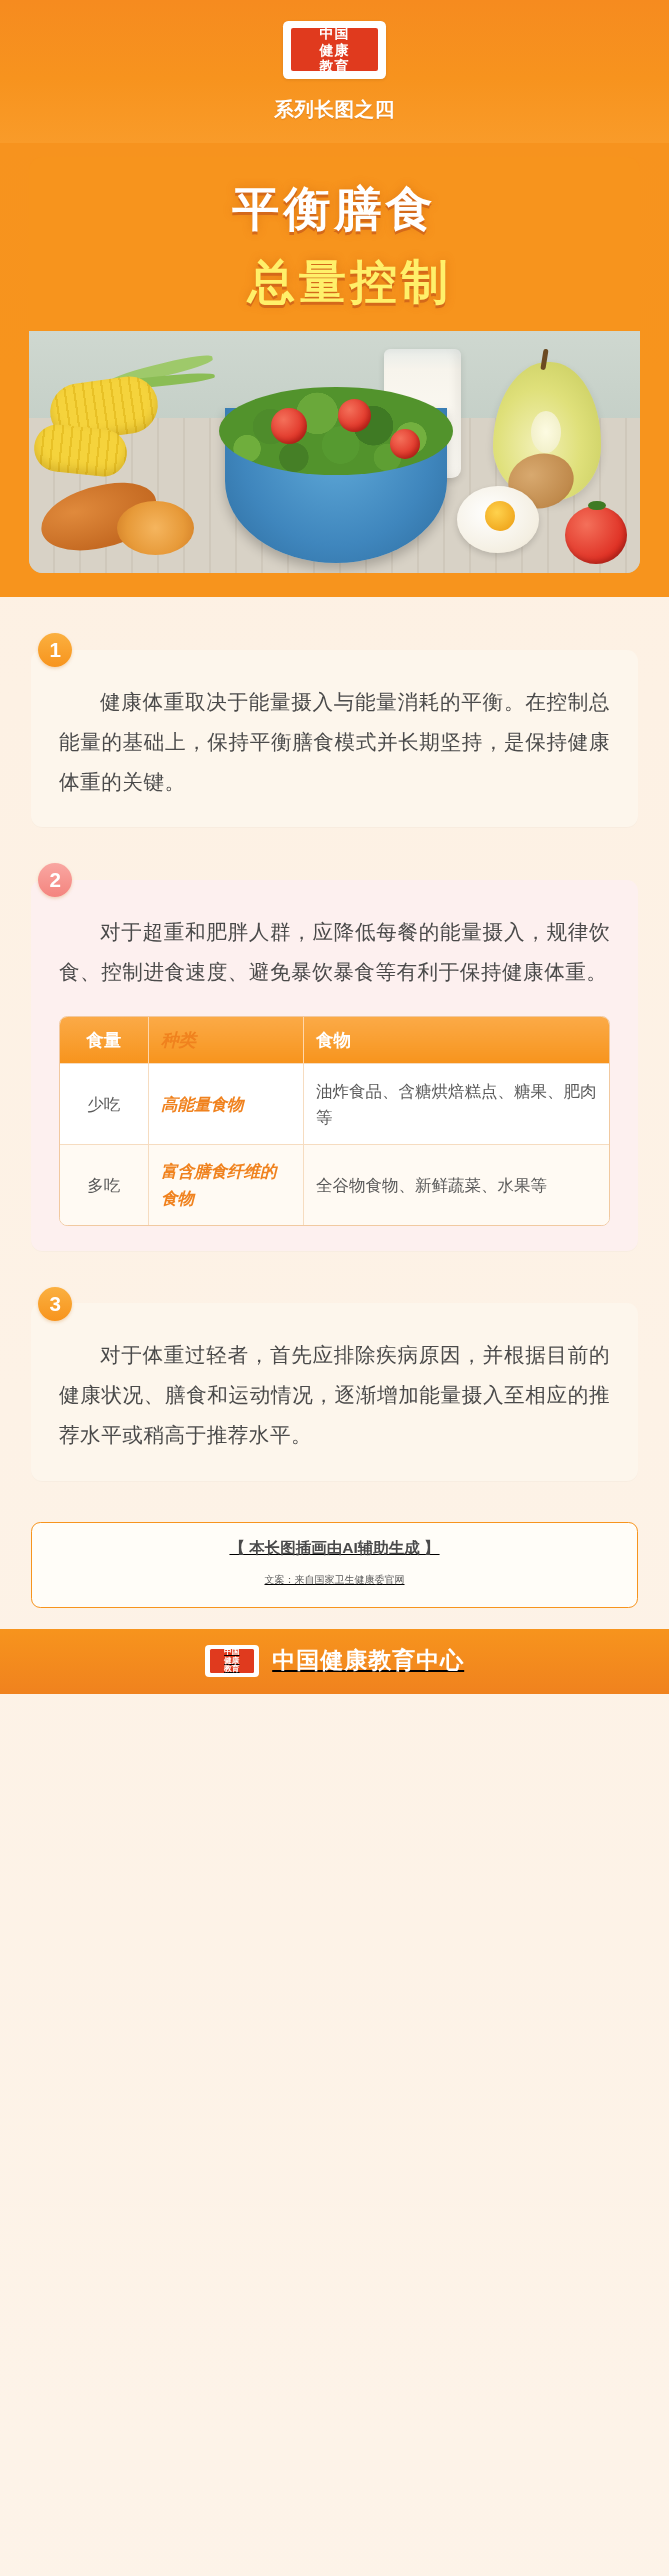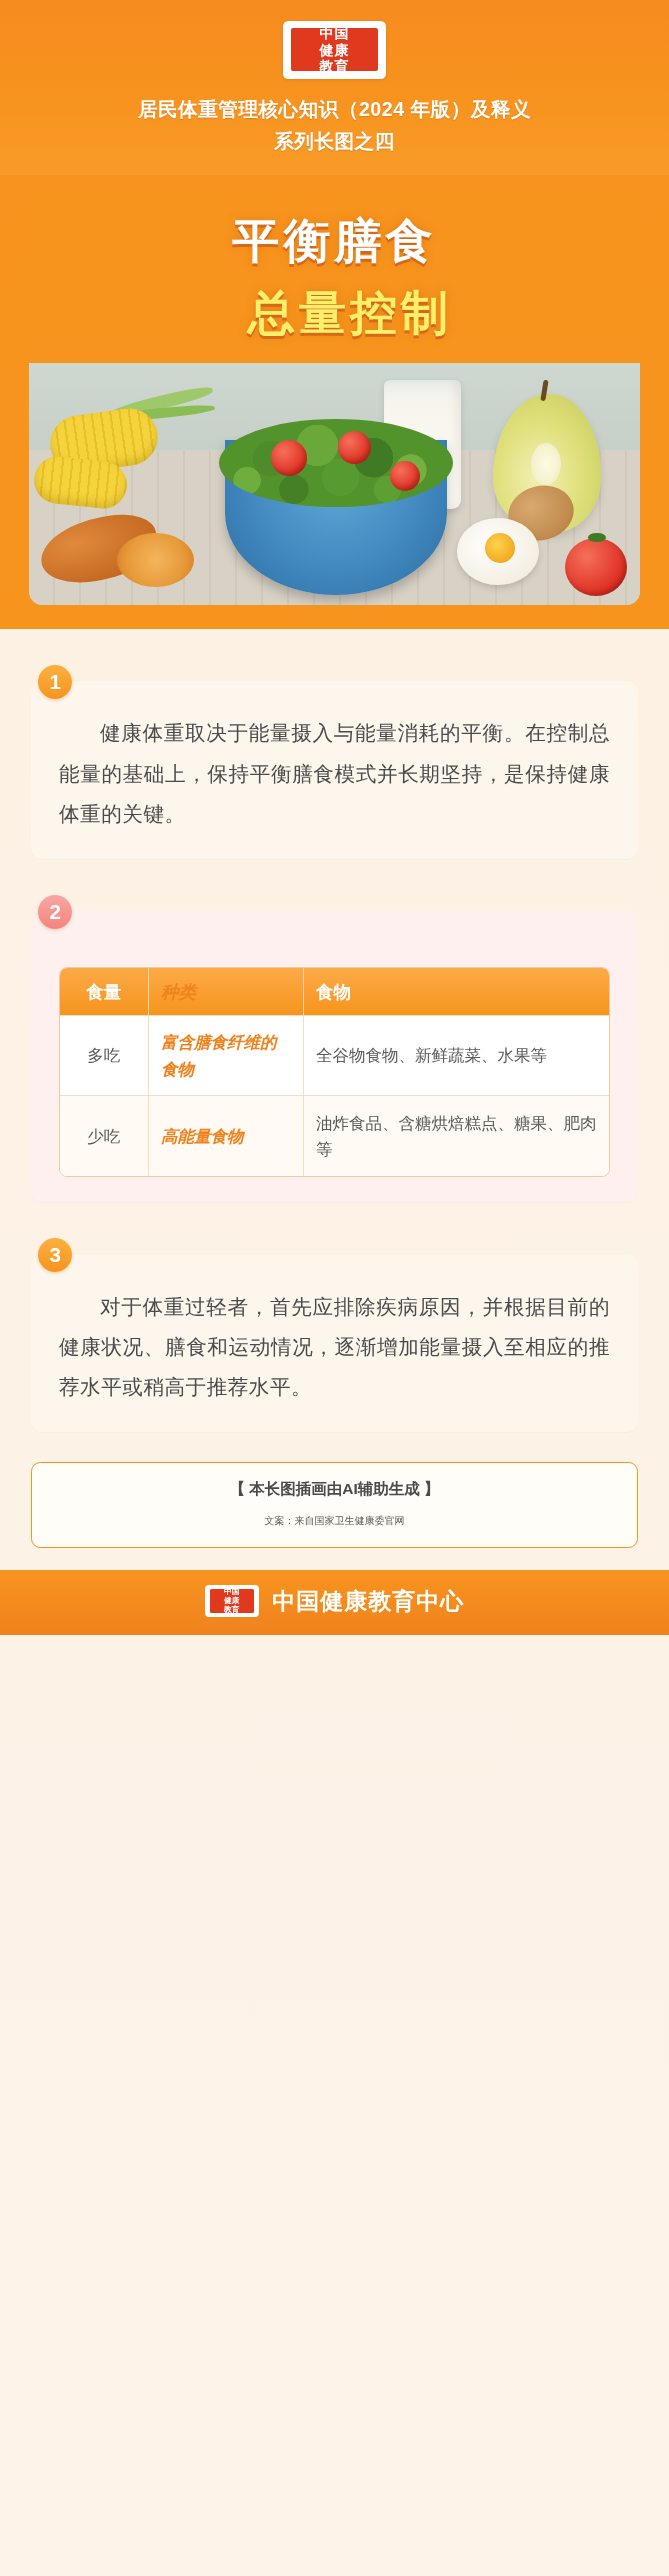--- a/index.html
+++ b/index.html
@@ -281,23 +281,24 @@
     line-height: 1.6;
   }
   tbody td:last-child { border-right: none; }
   tbody tr:nth-child(odd) td { background: #ffffff; }
   tbody tr:nth-child(even) td { background: #fffaf3; }
   .col-amount { width: 88px; text-align: center; }
   .col-kind { width: 155px; color: #f0821e; font-weight: bold; font-style: italic; }
 
   
   .footer {
-    margin-top: 30px;
+    margin-top: 41px;
     padding: 0 0 0 0;
     background: transparent;
+    text-decoration: underline;
   }
   .footer-box {
     margin: 0 31px;
     border: 1.5px solid #f7941d;
     border-radius: 9.3px;
     background: #fffdf8;
     padding: 15.5px 10.3px 17.5px 10.3px;
     text-align: center;
   }
   .footer-note {
@@ -332,21 +333,20 @@
 
   <div class="header">
     <div class="logo-box">
       <div class="logo-inner">
         <div class="logo-l1">中国</div>
         <div class="logo-l2">健康</div>
         <div class="logo-l3">教育</div>
       </div>
     </div>
     <div class="header-title">
-      <div>居民体重管理核心知识（2024 年版）及释义</div>
       <div>系列长图之四</div>
     </div>
   </div>
 
   <div class="hero">
     <div class="hero-inner">
       <div class="hero-title-wrap">
         <div class="hero-line1">平衡膳食</div>
         <div class="hero-line2">总量控制</div>
       </div>
@@ -381,40 +381,41 @@
     <div class="section">
       <div class="num-badge">1</div>
       <div class="card">
         <p class="para">健康体重取决于能量摄入与能量消耗的平衡。在控制总能量的基础上，保持平衡膳食模式并长期坚持，是保持健康体重的关键。</p>
       </div>
     </div>
 
     <div class="section">
       <div class="num-badge pink">2</div>
       <div class="card pink">
+        <p class="para">对于超重和肥胖人群，应降低每餐的能量摄入，规律饮食、控制进食速度、避免暴饮暴食等有利于保持健康体重。</p>
 
         <div class="table-wrap">
           <table>
             <thead>
               <tr>
                 <th class="col-amount">食量</th>
                 <th class="col-kind">种类</th>
                 <th>食物</th>
               </tr>
             </thead>
             <tbody>
               <tr>
+                <td class="col-amount">少吃</td>
+                <td class="col-kind">高能量食物</td>
+                <td>油炸食品、含糖烘焙糕点、糖果、肥肉等</td>
+              </tr>
+              <tr>
                 <td class="col-amount">多吃</td>
                 <td class="col-kind">富含膳食纤维的食物</td>
                 <td>全谷物食物、新鲜蔬菜、水果等</td>
-              </tr>
-              <tr>
-                <td class="col-amount">少吃</td>
-                <td class="col-kind">高能量食物</td>
-                <td>油炸食品、含糖烘焙糕点、糖果、肥肉等</td>
               </tr>
             </tbody>
           </table>
         </div>
       </div>
     </div>
 
     <div class="section">
       <div class="num-badge">3</div>
       <div class="card">

